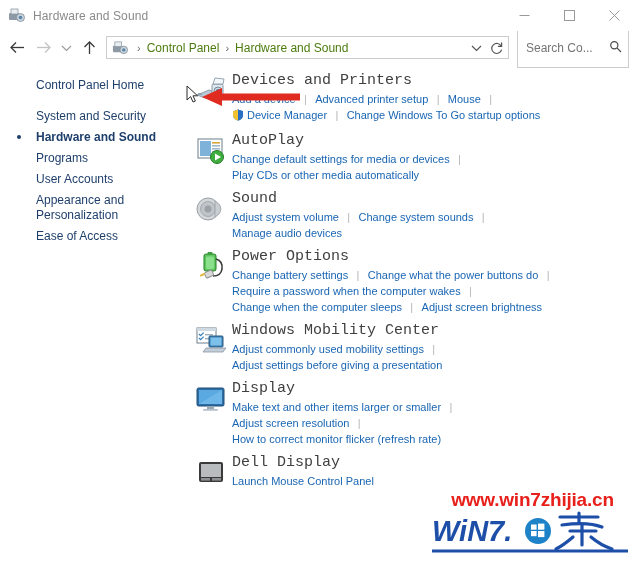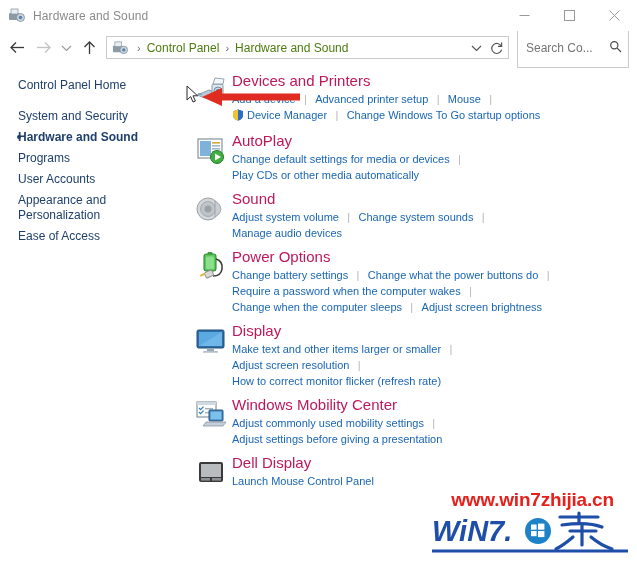--- a/index.html
+++ b/index.html
@@ -156,21 +156,21 @@
   }
   .sidebar {
     width: 190px;
     flex: 0 0 190px;
     padding-top: 11px;
     box-sizing: border-box;
   }
   .side-item {
     font-size: 12px;
     color: #1f3f6b;
-    padding: 3px 0 3px 18px;
+    padding: 3px 0 3px 36px;
     position: relative;
     line-height: 15px;
     white-space: pre-line;
   }
   .side-item.home { margin-bottom: 10px; }
   .side-item.current {
     font-weight: bold;
   }
   .side-item.current::before {
     content: "";
@@ -195,24 +195,25 @@
   .cat-icon {
     width: 42px;
     flex: 0 0 42px;
     display: flex;
     justify-content: center;
     padding-top: 4px;
   }
   .cat-body { flex: 1 1 auto; min-width: 0; }
   .cat-title {
     font-size: 15px;
-    color: #be185d;
+    color: #404040;
     line-height: 19px;
     margin-bottom: 1px;
     display: inline-block;
+    font-family: Liberation Mono, monospace;
   }
   .cat-links { line-height: 16px; }
   .cat-line { white-space: nowrap; }
   .lnk {
     font-size: 11px;
     color: #1a66b3;
     text-decoration: none;
     display: inline-block;
   }
   .sep {
@@ -486,68 +487,68 @@
             <span class="sep">|</span>
             <a class="lnk">Adjust screen brightness</a>
           </div>
         </div>
       </div>
     </div>
 
     <div class="category">
       <div class="cat-icon">
         <svg width="32" height="32" viewBox="0 0 32 32">
-          <rect x="2" y="5" width="27" height="18" rx="1.5" fill="#2f6ea5" stroke="#1f4f7a" stroke-width="1"></rect>
-          <rect x="4" y="7" width="23" height="14" fill="#5aa9e0"></rect>
-          <polygon points="4,21 27,7 27,21" fill="#7cc1ec" opacity="0.6"></polygon>
-          <rect x="12" y="23" width="7" height="3" fill="#9aa8b4"></rect>
-          <rect x="8" y="26" width="15" height="1.8" rx="0.9" fill="#b4c0cb"></rect>
-        </svg>
-      </div>
-      <div class="cat-body">
-        <div class="cat-title">Display</div>
-        <div class="cat-links">
-          <div class="cat-line">
-            <a class="lnk">Make text and other items larger or smaller</a>
-            <span class="sep">|</span>
-          </div>
-          <div class="cat-line">
-            <a class="lnk">Adjust screen resolution</a>
-            <span class="sep">|</span>
-          </div>
-          <div class="cat-line">
-            <a class="lnk">How to correct monitor flicker (refresh rate)</a>
-          </div>
-        </div>
-      </div>
-    </div>
-
-    <div class="category">
-      <div class="cat-icon">
-        <svg width="32" height="32" viewBox="0 0 32 32">
           <rect x="2" y="3" width="19" height="15" fill="#ffffff" stroke="#6f7f8c" stroke-width="1"></rect>
           <rect x="2" y="3" width="19" height="3" fill="#cfd9e2"></rect>
           <path d="M4 9 l1.6 1.6 L8.6 7.6" fill="none" stroke="#2f7fbf" stroke-width="1.2"></path>
           <path d="M4 13 l1.6 1.6 L8.6 11.6" fill="none" stroke="#2f7fbf" stroke-width="1.2"></path>
           <rect x="10" y="9" width="8" height="1.4" fill="#9fb0bf"></rect>
           <rect x="10" y="13" width="8" height="1.4" fill="#9fb0bf"></rect>
           <rect x="14" y="11" width="14" height="11" rx="1" fill="#3e7fb5" stroke="#2a5a82" stroke-width="1"></rect>
           <rect x="15.5" y="12.5" width="11" height="8" fill="#7cc1ec"></rect>
           <path d="M11 23 L31 23 L28 27 L8 27 Z" fill="#c3ced8" stroke="#8b98a4" stroke-width="0.8"></path>
         </svg>
       </div>
       <div class="cat-body">
         <div class="cat-title">Windows Mobility Center</div>
         <div class="cat-links">
           <div class="cat-line">
             <a class="lnk">Adjust commonly used mobility settings</a>
             <span class="sep">|</span>
           </div>
           <div class="cat-line">
             <a class="lnk">Adjust settings before giving a presentation</a>
+          </div>
+        </div>
+      </div>
+    </div>
+
+    <div class="category">
+      <div class="cat-icon">
+        <svg width="32" height="32" viewBox="0 0 32 32">
+          <rect x="2" y="5" width="27" height="18" rx="1.5" fill="#2f6ea5" stroke="#1f4f7a" stroke-width="1"></rect>
+          <rect x="4" y="7" width="23" height="14" fill="#5aa9e0"></rect>
+          <polygon points="4,21 27,7 27,21" fill="#7cc1ec" opacity="0.6"></polygon>
+          <rect x="12" y="23" width="7" height="3" fill="#9aa8b4"></rect>
+          <rect x="8" y="26" width="15" height="1.8" rx="0.9" fill="#b4c0cb"></rect>
+        </svg>
+      </div>
+      <div class="cat-body">
+        <div class="cat-title">Display</div>
+        <div class="cat-links">
+          <div class="cat-line">
+            <a class="lnk">Make text and other items larger or smaller</a>
+            <span class="sep">|</span>
+          </div>
+          <div class="cat-line">
+            <a class="lnk">Adjust screen resolution</a>
+            <span class="sep">|</span>
+          </div>
+          <div class="cat-line">
+            <a class="lnk">How to correct monitor flicker (refresh rate)</a>
           </div>
         </div>
       </div>
     </div>
 
     <div class="category">
       <div class="cat-icon">
         <svg width="32" height="32" viewBox="0 0 32 32">
           <rect x="4" y="5" width="24" height="20" rx="2" fill="#3a3a3a"></rect>
           <rect x="6" y="7" width="20" height="13" fill="#b9bcbf"></rect>

